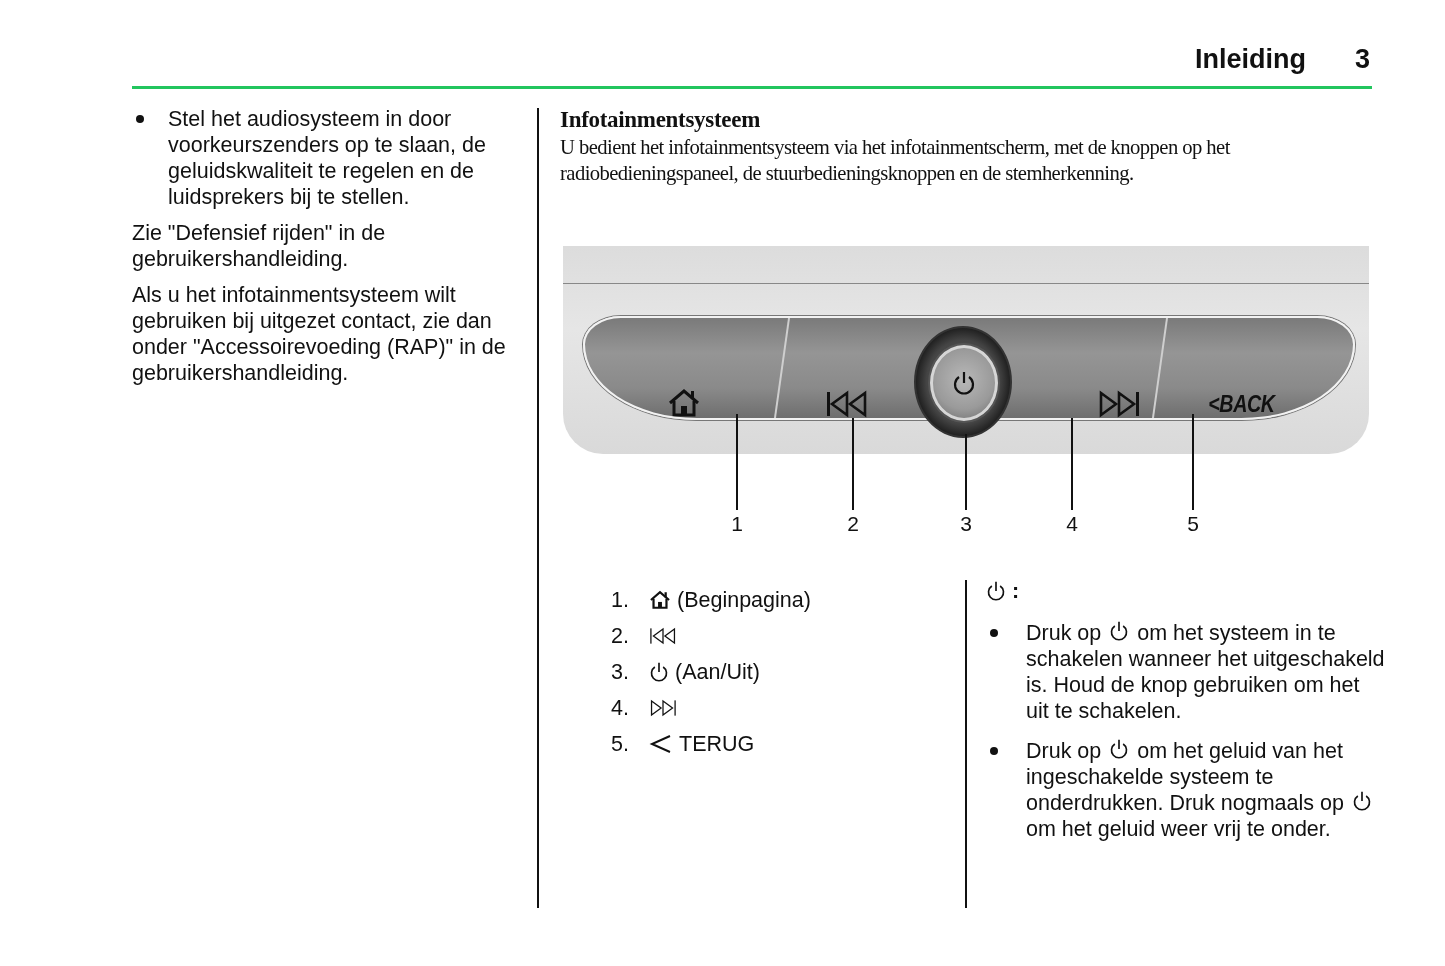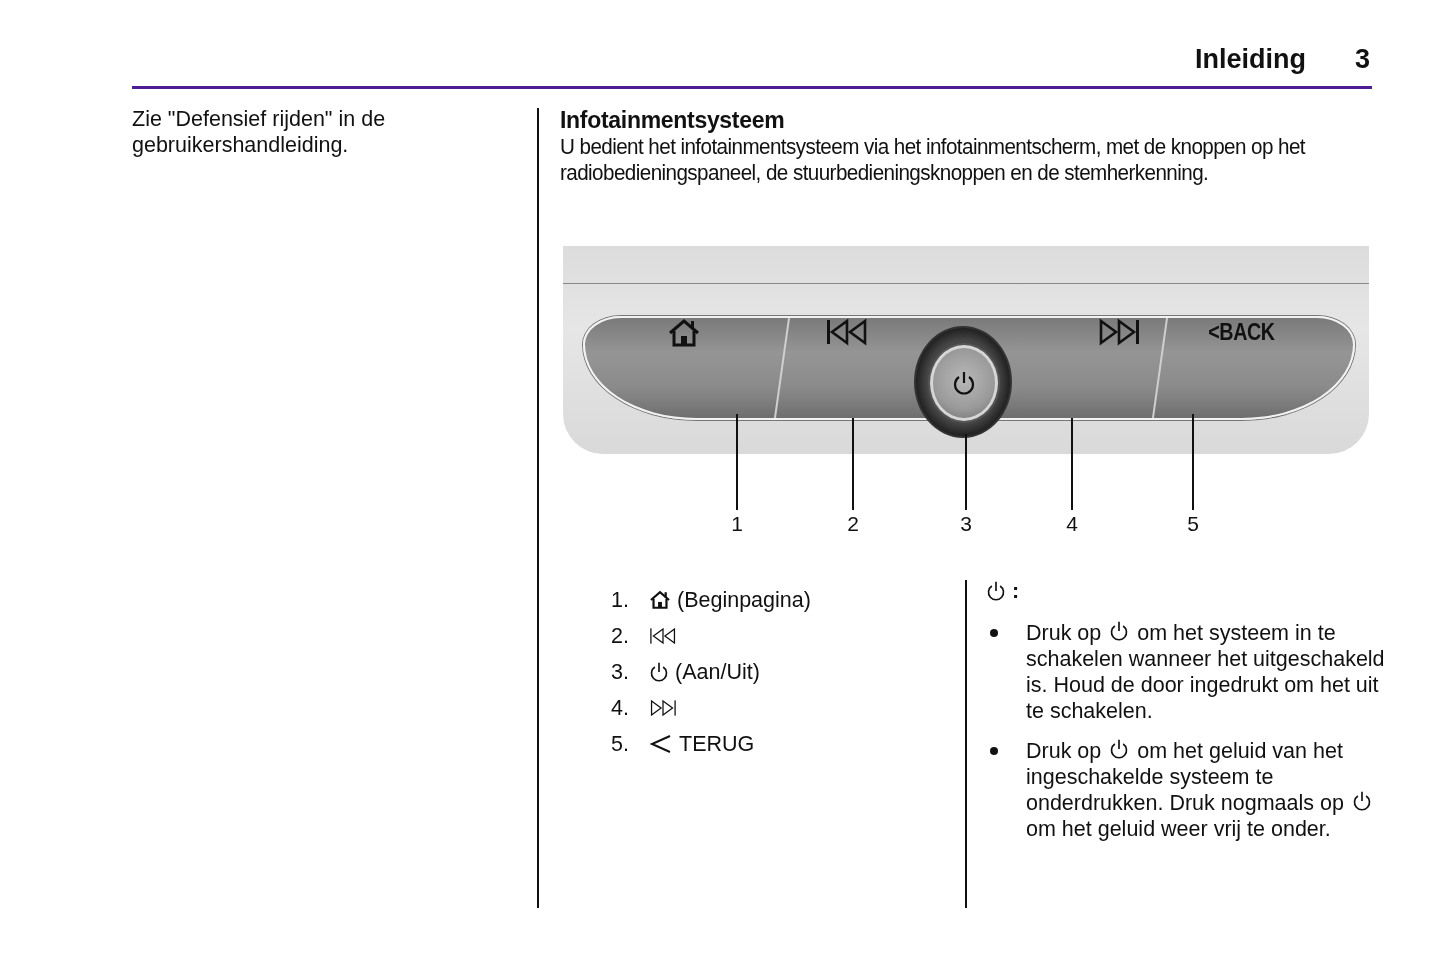--- a/index.html
+++ b/index.html
@@ -2,55 +2,55 @@
 <html><head>
 <meta charset="utf-8">
 <style>
   html, body { margin: 0; padding: 0; background: #ffffff; }
   body {
     width: 1445px; height: 966px; position: relative; overflow: hidden;
     font-family: "Liberation Sans", "DejaVu Sans", sans-serif; color: #111;
   }
   .header {
     position: absolute; left: 132px; top: 40px; width: 1240px; height: 46px;
-    border-bottom: 3px solid #4c1d95;
+    border-bottom: 3px solid #22c55e;
   }
   .header .title {
     position: absolute; right: 66px; top: 4px; font-weight: bold; font-size: 27px;
   }
   .header .pnum {
     position: absolute; right: 2px; top: 4px; font-weight: bold; font-size: 27px;
   }
   .vline { position: absolute; width: 2px; background: #111; }
   .col-left { position: absolute; left: 132px; top: 106px; width: 390px; font-size: 21.5px; line-height: 26px; }
   .bullet { position: relative; padding-left: 36px; margin-bottom: 10px; }
   .bullet .dot {
     position: absolute; left: 4px; top: 9px; width: 8px; height: 8px; border-radius: 50%; background: #111;
   }
   .para { margin: 0 0 10px 0; }
   .h2 { font-weight: bold; font-size: 23px; margin: 14px 0 12px 0; }
-  .col-mid { position: absolute; left: 560px; top: 106px; width: 810px; }
+  .col-mid { position: absolute; left: 560px; top: 106px; width: 810px; font-family: Liberation Serif, serif; }
   .col-mid .h2b { font-weight: bold; font-size: 23px; line-height: 28px; letter-spacing: -0.3px; }
   .col-mid .intro { font-size: 21.5px; line-height: 26px; letter-spacing: -0.6px; transform: scaleX(0.96); transform-origin: left; width: 840px; }
 
   .figure { position: absolute; left: 563px; top: 246px; width: 806px; height: 300px; }
   .panel-bg {
     position: absolute; left: 0; top: 0; width: 806px; height: 208px;
     background: linear-gradient(#dcdcdc, #e6e6e6 40%, #d9d9d9);
     border-radius: 0 0 40px 40px;
   }
   .panel-line { position: absolute; left: 0; top: 37px; width: 806px; height: 1px; background: #888; }
   .btn-strip {
     position: absolute; left: 20px; top: 70px; width: 768px; height: 100px;
     border-radius: 40px 40px 120px 120px / 30px 30px 80px 80px;
     background: linear-gradient(#7a7a7a, #959595 35%, #8a8a8a 70%, #6e6e6e);
     border: 2px solid #f2f2f2; box-shadow: 0 0 0 1px #777;
     overflow: hidden;
   }
-  .seg { position: absolute; top: 0; height: 100%; display: flex; align-items: flex-start; justify-content: center; }
+  .seg { position: absolute; top: 0; height: 100%; display: flex; align-items: flex-end; justify-content: center; font-style: italic; }
   .seg-div { position: absolute; top: 0; width: 2px; height: 100%; background: #cfcfcf; transform: skewX(-8deg); }
   .seg svg { display: block; }
   .back-label { font-family: "Liberation Sans", sans-serif; font-weight: bold; font-size: 24px; color: #111; transform: scaleX(0.82); letter-spacing: -0.5px; }
   .knob {
     position: absolute; left: 351px; top: 80px; width: 94px; height: 108px; border-radius: 50%;
     background: radial-gradient(ellipse at center, #6a6a6a 0%, #444 55%, #222 70%, #777 100%);
     border: 2px solid #333;
   }
   .knob-inner {
     position: absolute; left: 14px; top: 17px; width: 62px; height: 70px; border-radius: 50%;
@@ -76,21 +76,26 @@
 
 <div class="header">
   <span class="title">Inleiding</span>
   <span class="pnum">3</span>
 </div>
 
 <div class="vline" style="left:537px; top:108px; height:800px;"></div>
 <div class="vline" style="left:965px; top:580px; height:328px;"></div>
 
 <div class="col-left">
+  <div class="bullet">
+    <span class="dot"></span>
+    <span>Stel het audiosysteem in door voorkeurszenders op te slaan, de geluidskwaliteit te regelen en de luidsprekers bij te stellen.</span>
+  </div>
   <p class="para">Zie "Defensief rijden" in de gebruikershandleiding.</p>
+  <p class="para">Als u het infotainmentsysteem wilt gebruiken bij uitgezet contact, zie dan onder "Accessoirevoeding (RAP)" in de gebruikershandleiding.</p>
 </div>
 
 <div class="col-mid">
   <div class="h2b">Infotainmentsysteem</div>
   <div class="intro">U bedient het infotainmentsysteem via het infotainmentscherm, met de knoppen op het radiobedieningspaneel, de stuurbedieningsknoppen en de stemherkenning.</div>
 </div>
 
 <div class="figure">
   <div class="panel-bg"></div>
   <div class="panel-line"></div>
@@ -211,21 +216,21 @@
       </svg>
     <span style="margin-left:6px;">:</span>
   </div>
   <div class="bullet">
     <span class="dot"></span>
     <span>Druk op</span>
     <svg class="inline-pw" width="20" height="22" viewBox="0 0 24 26">
       <path d="M7 7 A9 9 0 1 0 17 7" fill="none" stroke="#111" stroke-width="2"></path>
       <line x1="12" y1="2" x2="12" y2="13" stroke="#111" stroke-width="2"></line>
       </svg>
-    <span>om het systeem in te schakelen wanneer het uitgeschakeld is. Houd de door ingedrukt om het uit te schakelen.</span>
+    <span>om het systeem in te schakelen wanneer het uitgeschakeld is. Houd de knop gebruiken om het uit te schakelen.</span>
   </div>
   <div class="bullet">
     <span class="dot"></span>
     <span>Druk op</span>
     <svg class="inline-pw" width="20" height="22" viewBox="0 0 24 26">
       <path d="M7 7 A9 9 0 1 0 17 7" fill="none" stroke="#111" stroke-width="2"></path>
       <line x1="12" y1="2" x2="12" y2="13" stroke="#111" stroke-width="2"></line>
       </svg>
     <span>om het geluid van het ingeschakelde systeem te onderdrukken. Druk nogmaals op</span>
     <svg class="inline-pw" width="20" height="22" viewBox="0 0 24 26">

